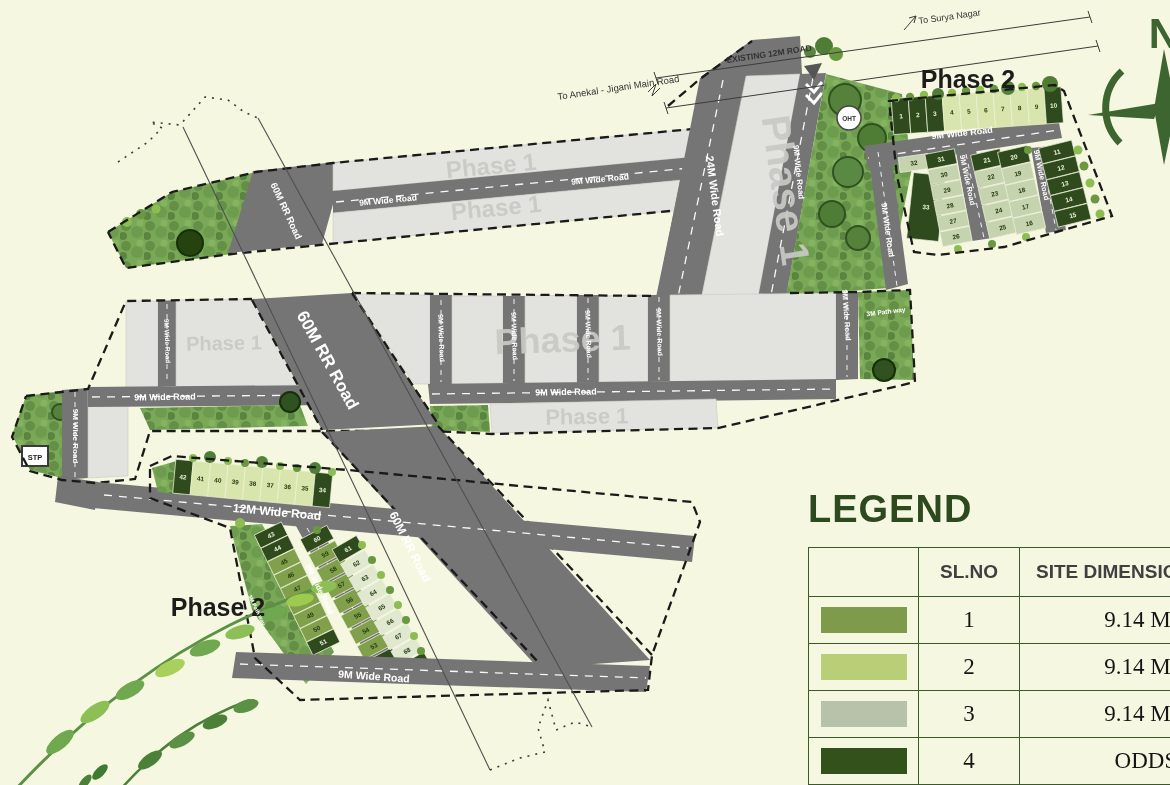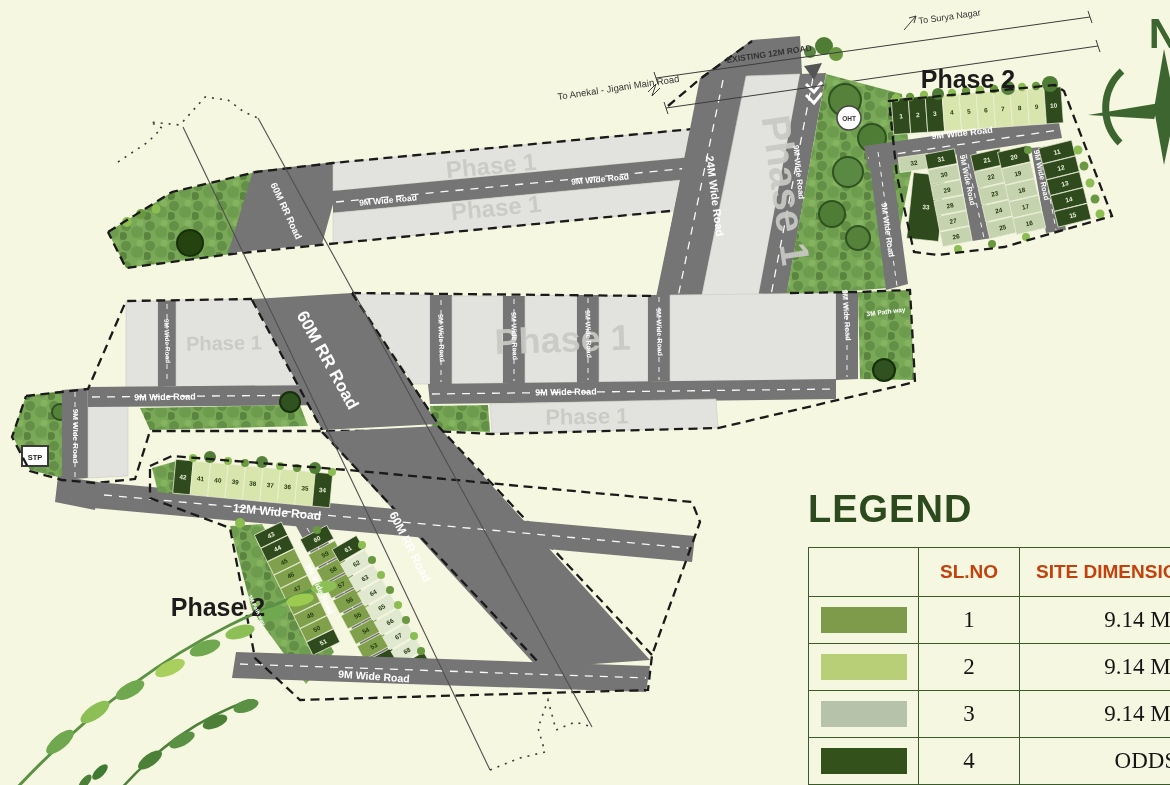--- a/index.html
+++ b/index.html
@@ -13,21 +13,21 @@
   .bnd{fill:none;stroke:#1a1a1a;stroke-width:2.3;stroke-dasharray:9 5.5;}
   .cl{fill:none;stroke:#ffffff;stroke-width:1.3;stroke-dasharray:8 7;opacity:.95;}
   .cls{fill:none;stroke:#ffffff;stroke-width:1;stroke-dasharray:5 5;opacity:.9;}
   .survey{fill:none;stroke:#4f4f4f;stroke-width:1.1;}
   .dots{fill:none;stroke:#3b3b3b;stroke-width:1.6;stroke-dasharray:2 6;}
   .ann{fill:none;stroke:#3c3c3c;stroke-width:1;}
   .legend{position:absolute;left:808px;top:488px;}
   .legend-title{font-size:38px;font-weight:700;color:#2c4a1e;letter-spacing:1px;}
   table.lg{border-collapse:collapse;margin-top:16px;table-layout:fixed;width:465px;}
   table.lg th,table.lg td{border:1.6px solid #3b5a2a;}
-  table.lg th{height:46px;font-size:19px;font-weight:700;color:#c2410c;}
+  table.lg th{height:46px;font-size:19px;font-weight:700;color:#404040;}
   table.lg td{height:44px;font-size:23px;font-family:"Liberation Serif",serif;color:#151515;text-align:center;}
   th.c-sw,td.c-sw{width:107px;}
   th.c-sl{width:98px;}
   th.c-dm,td.c-dm{width:260px;text-align:left;padding-left:16px;}
   .swatch{display:block;width:86px;height:26px;margin:0 auto;}
 </style>
 </head>
 <body>
 
 

